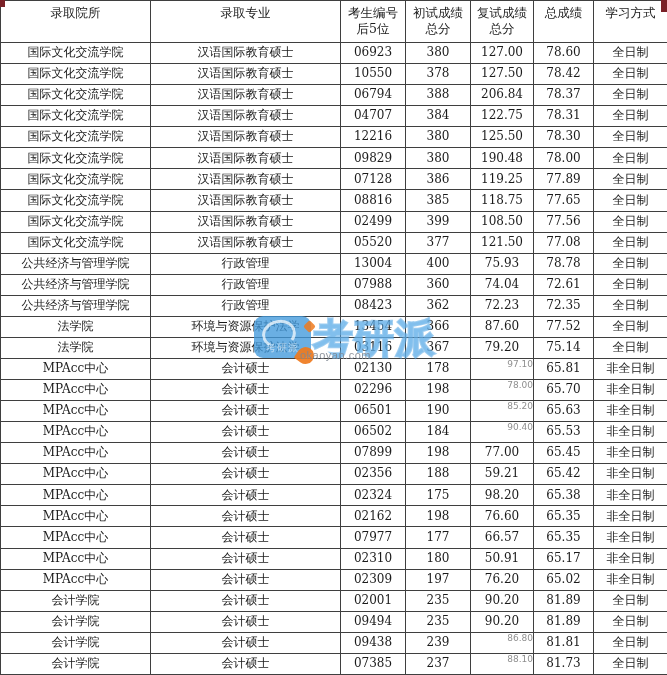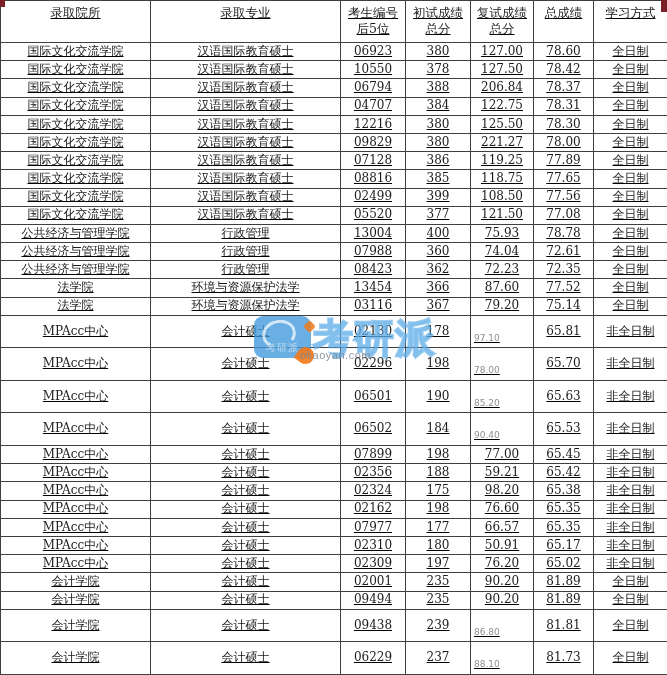--- a/index.html
+++ b/index.html
@@ -3,31 +3,30 @@
 <meta charset="utf-8">
 <style>
   html,body{margin:0;padding:0;background:#e9e9e9;}
   .screen{
     position:relative;width:667px;height:675px;background:#ffffff;overflow:hidden;
     font-family:"DejaVu Serif","DejaVu Sans",serif;
   }
   table.score-table{
     width:667px;height:675px;border-collapse:collapse;table-layout:fixed;
     background:#fff;
-    text-decoration:underline;
   }
   .score-table th,.score-table td{
     border:1px solid #3f3f3f;padding:0;text-align:center;font-weight:normal;
     color:#1b1b1b;font-size:12px;line-height:1.3;overflow:hidden;white-space:nowrap;
   }
   .score-table thead tr{height:42px;}
   .score-table th{vertical-align:top;padding-top:4px;font-size:12.5px;}
   .score-table td.faint{
-    font-size:9px;color:#8f8f8f;text-align:left;padding-left:3px;
-    vertical-align:top;padding-top:17px;font-family:"DejaVu Sans",sans-serif;
+    font-size:9px;color:#8f8f8f;text-align:right;padding-left:3px;
+    vertical-align:top;padding-top:0;font-family:"DejaVu Sans",sans-serif;
   }
   
   .watermark{position:absolute;left:0;top:0;width:667px;height:502px;pointer-events:none;}
   .wm-logo{
     position:absolute;left:254px;top:316px;width:57px;height:42px;
     background:rgba(64,152,219,0.78);border-radius:9px;
   }
   .wm-logo-arc{
     position:absolute;left:8px;top:4px;width:28px;height:22px;
     border:3px solid rgba(255,255,255,0.7);border-radius:50%;
@@ -149,21 +148,21 @@
           <td>380</td>
           <td>125.50</td>
           <td>78.30</td>
           <td>全日制</td>
         </tr>
         <tr>
           <td>国际文化交流学院</td>
           <td>汉语国际教育硕士</td>
           <td>09829</td>
           <td>380</td>
-          <td>221.27</td>
+          <td>190.48</td>
           <td>78.00</td>
           <td>全日制</td>
         </tr>
         <tr>
           <td>国际文化交流学院</td>
           <td>汉语国际教育硕士</td>
           <td>07128</td>
           <td>386</td>
           <td>119.25</td>
           <td>77.89</td>
@@ -363,21 +362,21 @@
           <td>会计硕士</td>
           <td>09438</td>
           <td>239</td>
           <td class="faint">86.80</td>
           <td>81.81</td>
           <td>全日制</td>
         </tr>
         <tr>
           <td>会计学院</td>
           <td>会计硕士</td>
-          <td>06229</td>
+          <td>07385</td>
           <td>237</td>
           <td class="faint">88.10</td>
           <td>81.73</td>
           <td>全日制</td>
         </tr>
       </tbody>
   </table>
 
   <div class="watermark">
     <div class="wm-logo">

